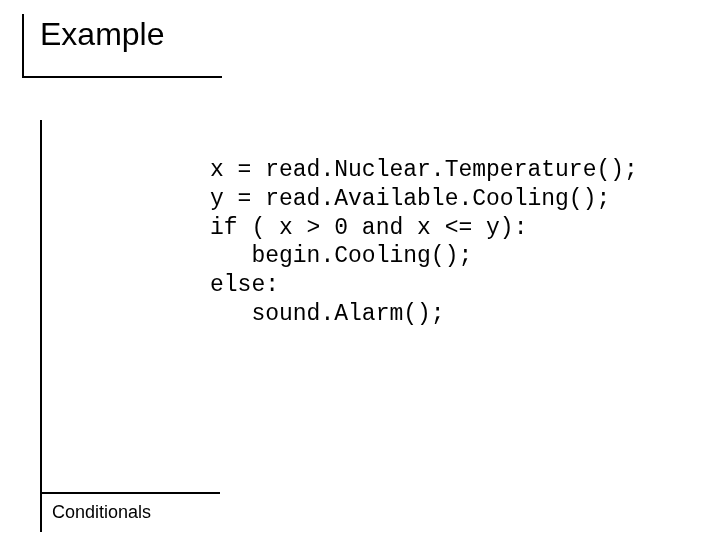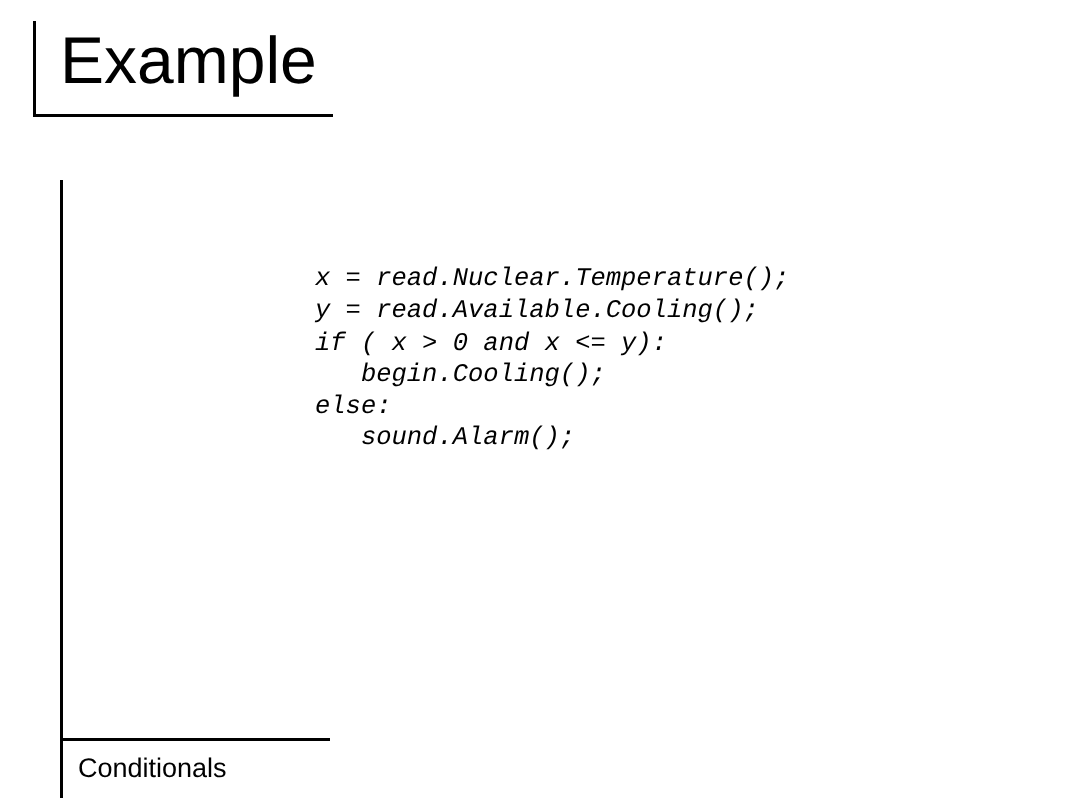--- a/index.html
+++ b/index.html
@@ -26,43 +26,42 @@
     width: 200px;
     height: 64px;
     border-left: 2px solid #000;
     border-bottom: 2px solid #000;
     box-sizing: border-box;
   }
   .title {
     position: absolute;
     left: 40px;
     top: 16px;
-    font-size: 44px;
+    font-size: 32px;
     font-weight: 400;
     white-space: nowrap;
   }
   
   .body-rule {
     position: absolute;
     left: 40px;
     top: 120px;
     width: 2px;
     height: 380px;
     background: #000;
   }
   
   .code {
     position: absolute;
     left: 210px;
-    top: 176px;
+    top: 156px;
     font-family: "Courier New", Courier, monospace;
-    font-size: 17px;
+    font-size: 23px;
     line-height: 1.25;
     white-space: pre;
-    font-style: italic;
   }
   
   .footer-wrap {
     position: absolute;
     left: 40px;
     top: 492px;
     width: 180px;
     height: 40px;
     border-left: 2px solid #000;
     border-top: 2px solid #000;

